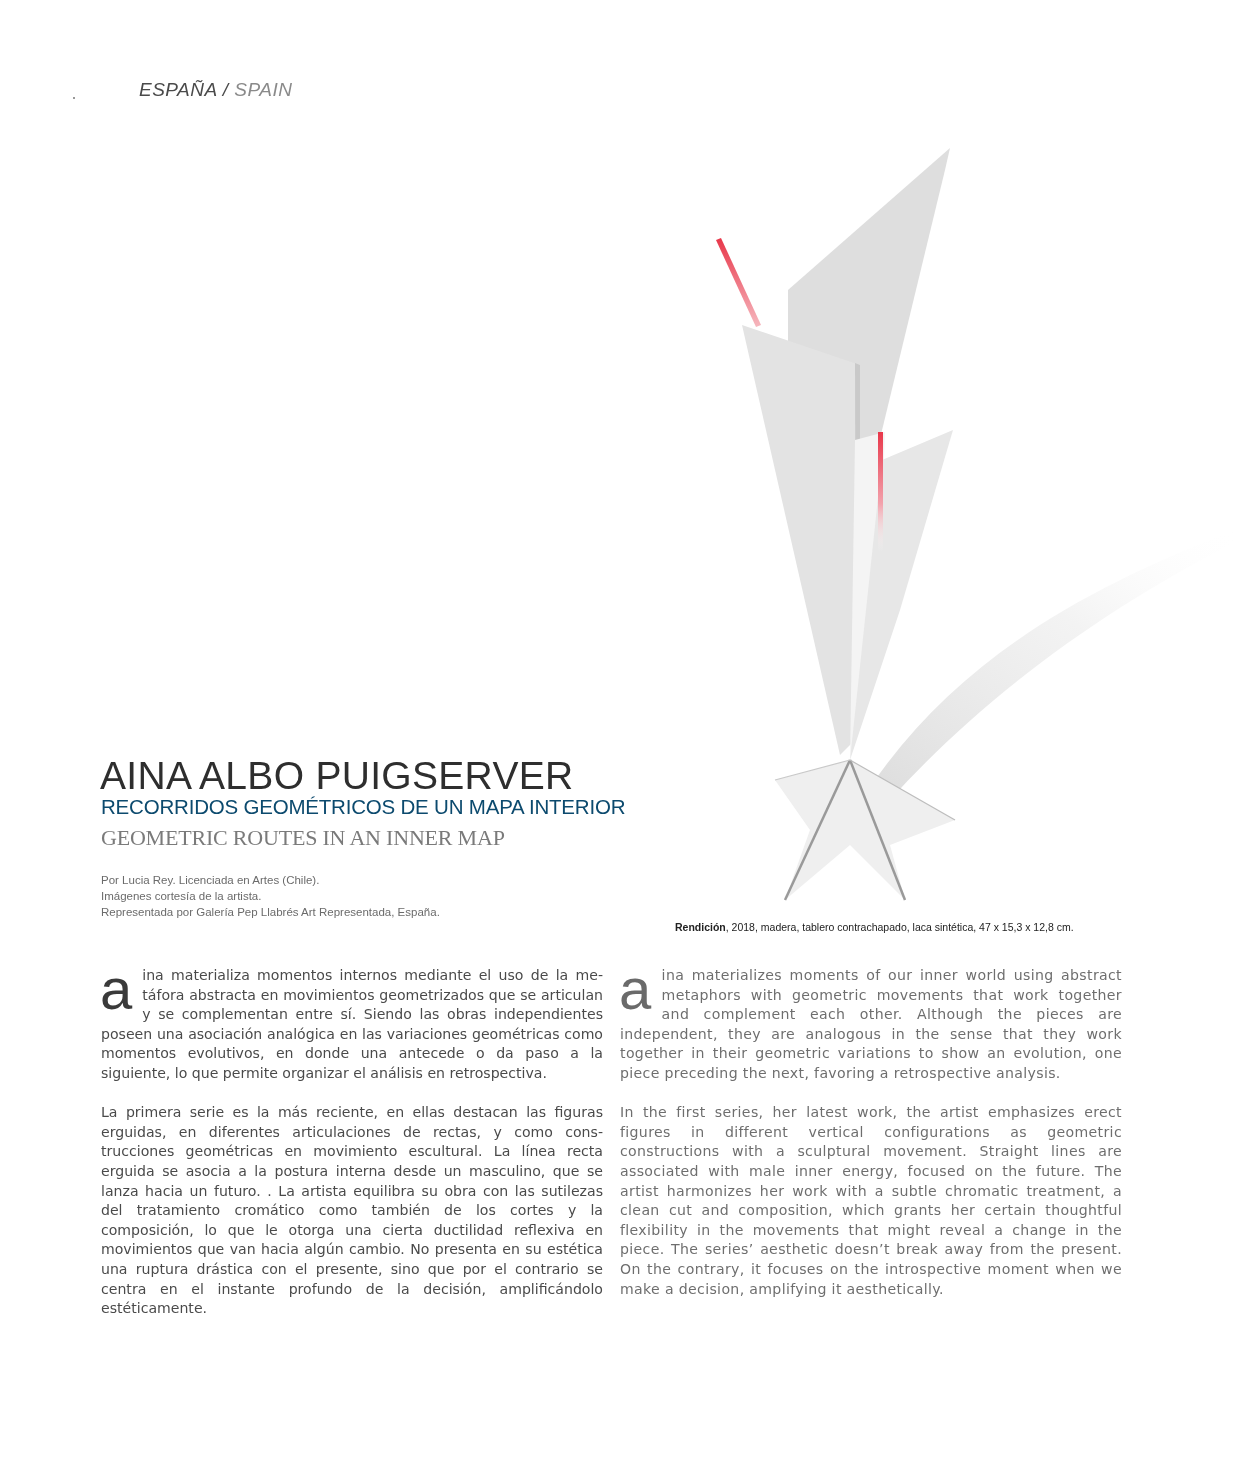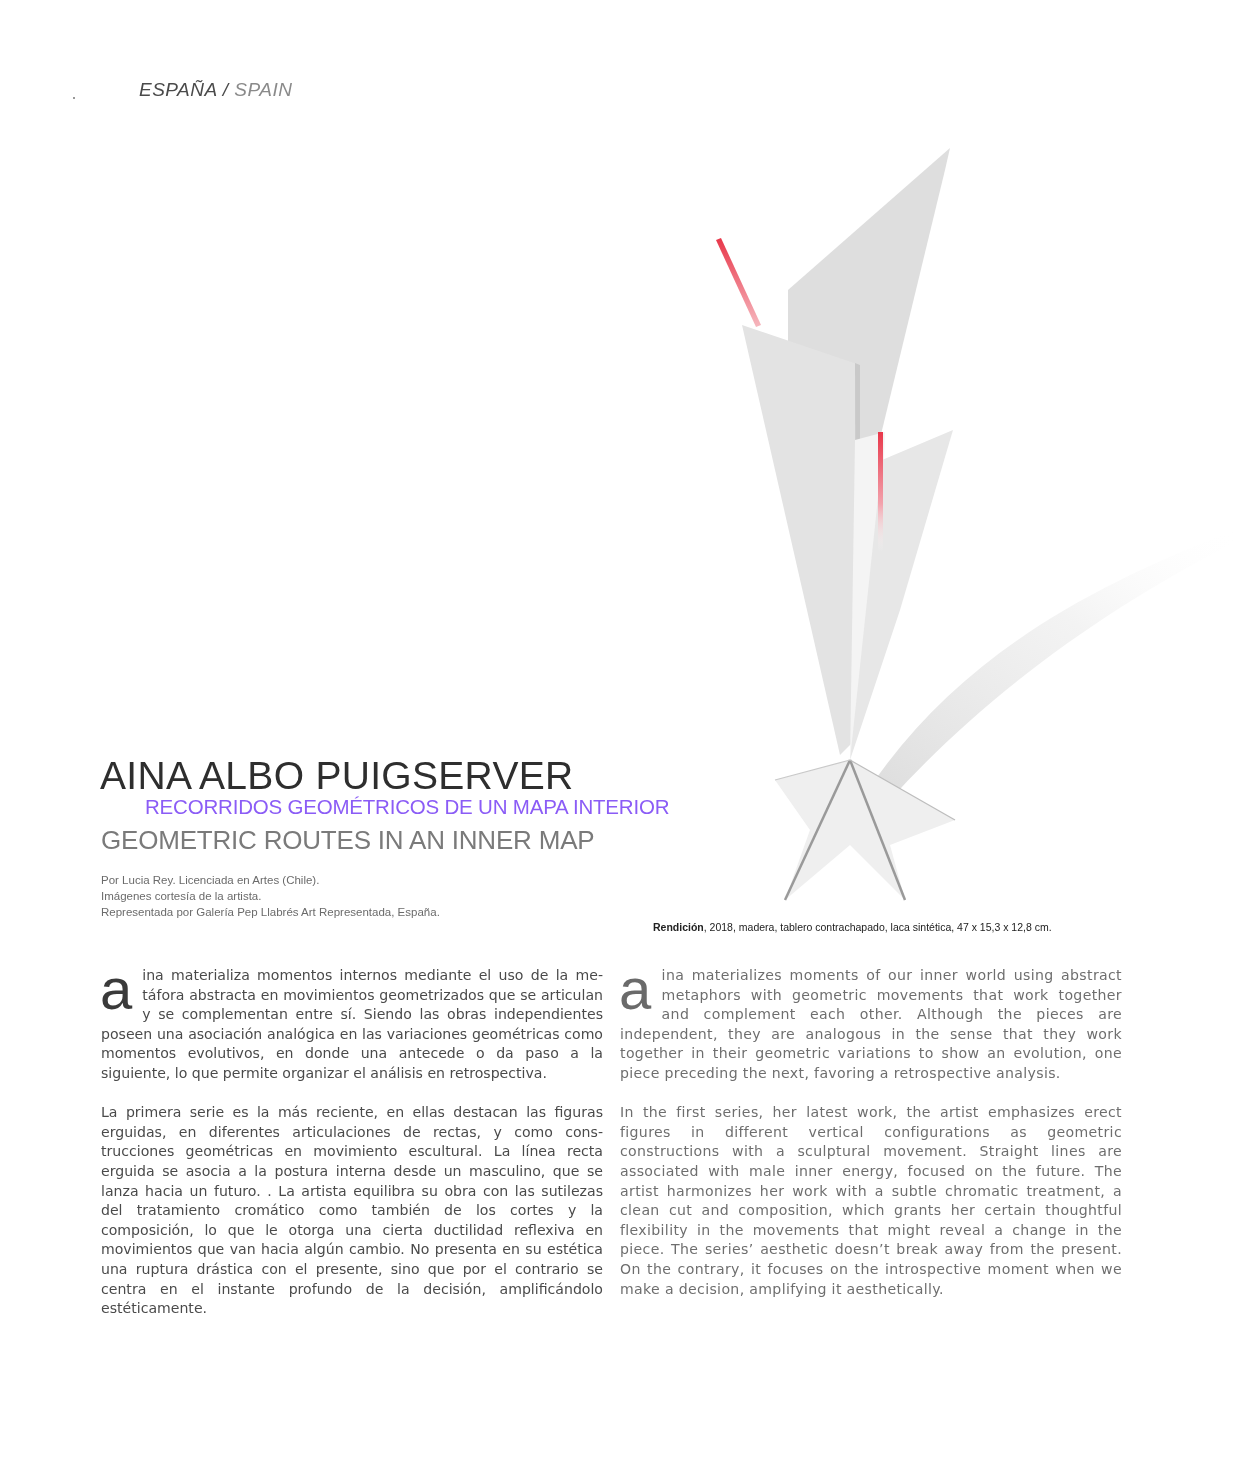--- a/index.html
+++ b/index.html
@@ -18,36 +18,36 @@
   .artwork { position: absolute; left: 660px; top: 140px; width: 580px; height: 770px; }
   .artwork svg { width: 100%; height: 100%; display: block; }
 
   .artist-name {
     position: absolute; left: 100px; top: 726px;
     font-family: "Liberation Sans", sans-serif; font-size: 39px; font-weight: 400;
     color: #2e2e2e; letter-spacing: 0.3px; white-space: nowrap; margin-top: 28px;
   }
   .subtitle-es {
     position: absolute; left: 101px; top: 795px;
-    font-family: "Liberation Sans", sans-serif; font-size: 20.5px; color: #8b5cf6;
-    white-space: nowrap; letter-spacing: -0.2px; margin-left: 44px;
+    font-family: "Liberation Sans", sans-serif; font-size: 20.5px; color: #0c4a6e;
+    white-space: nowrap; letter-spacing: -0.2px;
   }
   .subtitle-en {
     position: absolute; left: 101px; top: 825px;
-    font-family: Liberation Sans, sans-serif; font-size: 26px; color: #7a7a7a;
+    font-family: Liberation Serif, serif; font-size: 22px; color: #7a7a7a;
     white-space: nowrap; letter-spacing: -0.2px;
   }
   .credits {
     position: absolute; left: 101px; top: 872px;
     font-family: "Liberation Sans", sans-serif; font-size: 11.5px; line-height: 16px; color: #6b6b6b;
   }
   .credits div { white-space: nowrap; }
 
   .caption {
-    position: absolute; left: 653px; top: 921px;
+    position: absolute; left: 675px; top: 921px;
     font-family: "Liberation Sans", sans-serif; font-size: 10.5px; color: #222; white-space: nowrap;
   }
   .caption b { font-weight: 700; }
 
   .col {
     position: absolute; top: 966px; width: 502px;
     font-family: "DejaVu Sans", sans-serif; font-size: 14.1px; line-height: 19.6px;
     text-align: justify;
   }
   .col-es { left: 101px; color: #4a4a4a; }

